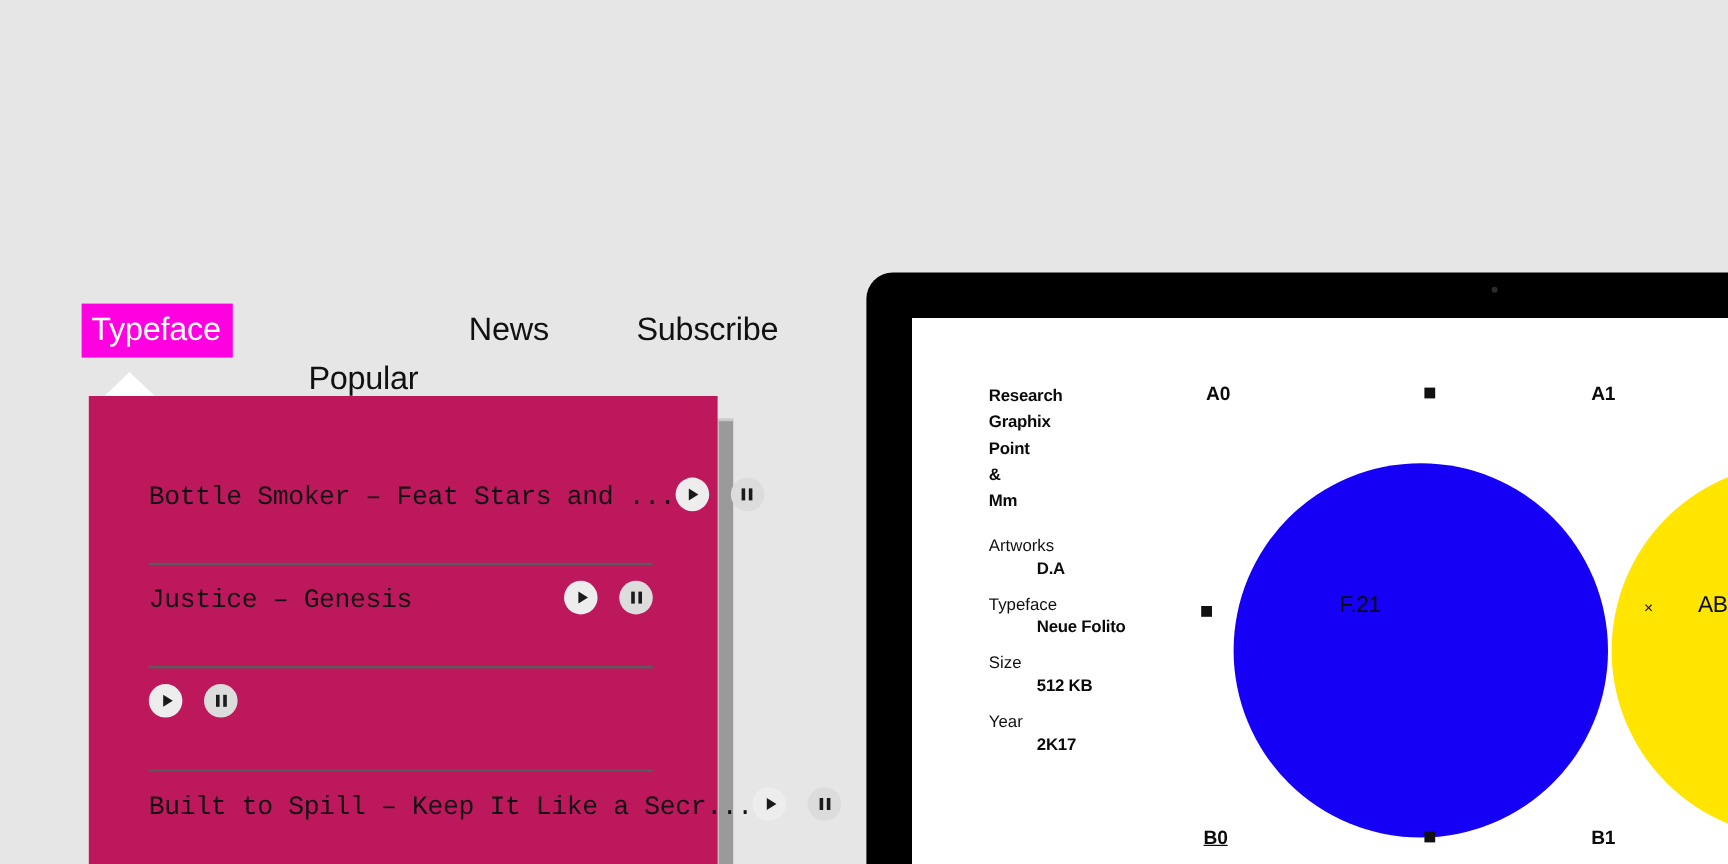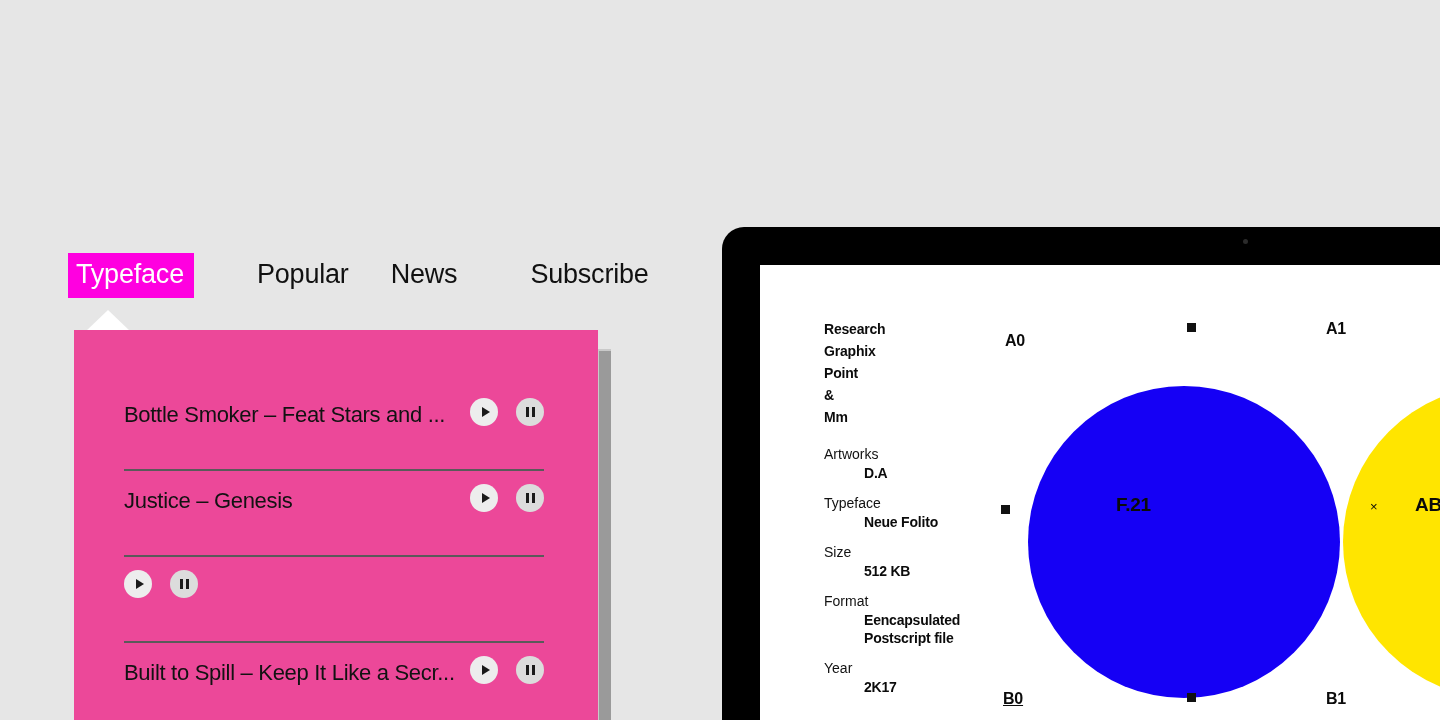--- a/index.html
+++ b/index.html
@@ -30,21 +30,21 @@
     color: #111111;
     letter-spacing: -0.2px;
     padding: 8px 10px 10px 8px;
     cursor: pointer;
     white-space: nowrap;
   }
   .nav-tab.active {
     background: #ff00e0;
     color: #ffffff;
   }
-  .nav-tab.sp1 { margin-left: 55px; }
+  .nav-tab.sp1 { margin-left: 55px; margin-top: 41px; }
   .nav-tab.sp2 { margin-left: 24px; }
   .nav-tab.sp3 { margin-left: 55px; text-align: right; }
 
   
   .playlist-shadowbar {
     position: absolute;
     left: 598px;
     top: 349px;
     width: 13px;
     height: 371px;
@@ -52,21 +52,22 @@
     border-top: 2px solid #c9c9c9;
     border-left: 1px solid #c9c9c9;
     box-sizing: border-box;
   }
   .playlist-card {
     position: absolute;
     left: 74px;
     top: 330px;
     width: 524px;
     height: 390px;
-    background: #ec4899;
+    background: #be185d;
+    font-family: Liberation Mono, monospace;
   }
   .card-pointer {
     position: absolute;
     left: 86px;
     top: 310px;
     width: 0;
     height: 0;
     border-left: 22px solid transparent;
     border-right: 22px solid transparent;
     border-bottom: 21px solid #ffffff;
@@ -197,21 +198,21 @@
     width: 722px;
     height: 482px;
   }
   .corner-label {
     position: absolute;
     font-size: 16px;
     font-weight: bold;
     color: #0b0b0b;
     letter-spacing: -0.2px;
   }
-  .cl-a0 { left: 245px; top: 55px; margin-top: 12px; }
+  .cl-a0 { left: 245px; top: 55px; }
   .cl-a1 { left: 566px; top: 55px; }
   .cl-b0 { left: 243px; top: 425px; text-decoration: underline; }
   .cl-b1 { left: 566px; top: 425px; }
 
   .tick {
     position: absolute;
     width: 9px;
     height: 9px;
     background: #111111;
   }
@@ -242,21 +243,21 @@
     left: 583px;
     top: 121px;
     width: 312px;
     height: 312px;
     border-radius: 50%;
     overflow: hidden;
   }
 
   .venn-text {
     position: absolute;
-    font-weight: bold;
+    font-weight: normal;
     color: #0b0b0b;
     letter-spacing: -0.3px;
   }
   .vt-f21 { left: 356px; top: 229px; font-size: 19px; }
   .vt-ab  { left: 655px; top: 229px; font-size: 19px; }
   .vt-x   { left: 610px; top: 234px; font-size: 13px; font-weight: normal; }
 </style>
 </head>
 <body>
 
@@ -386,27 +387,20 @@
       <div class="meta-block">
         <div class="meta-label">Typeface</div>
         <div class="meta-value">Neue Folito</div>
       </div>
 
       <div class="meta-block">
         <div class="meta-label">Size</div>
         <div class="meta-value">512 KB</div>
       </div>
 
-      <div class="meta-block">
-        <div class="meta-label">Format</div>
-        <div class="meta-value">
-          <div>Eencapsulated</div>
-          <div>Postscript file</div>
-        </div>
-      </div>
 
       <div class="meta-block">
         <div class="meta-label">Year</div>
         <div class="meta-value">2K17</div>
       </div>
     </div>
 
   </div>
 </div>
 

